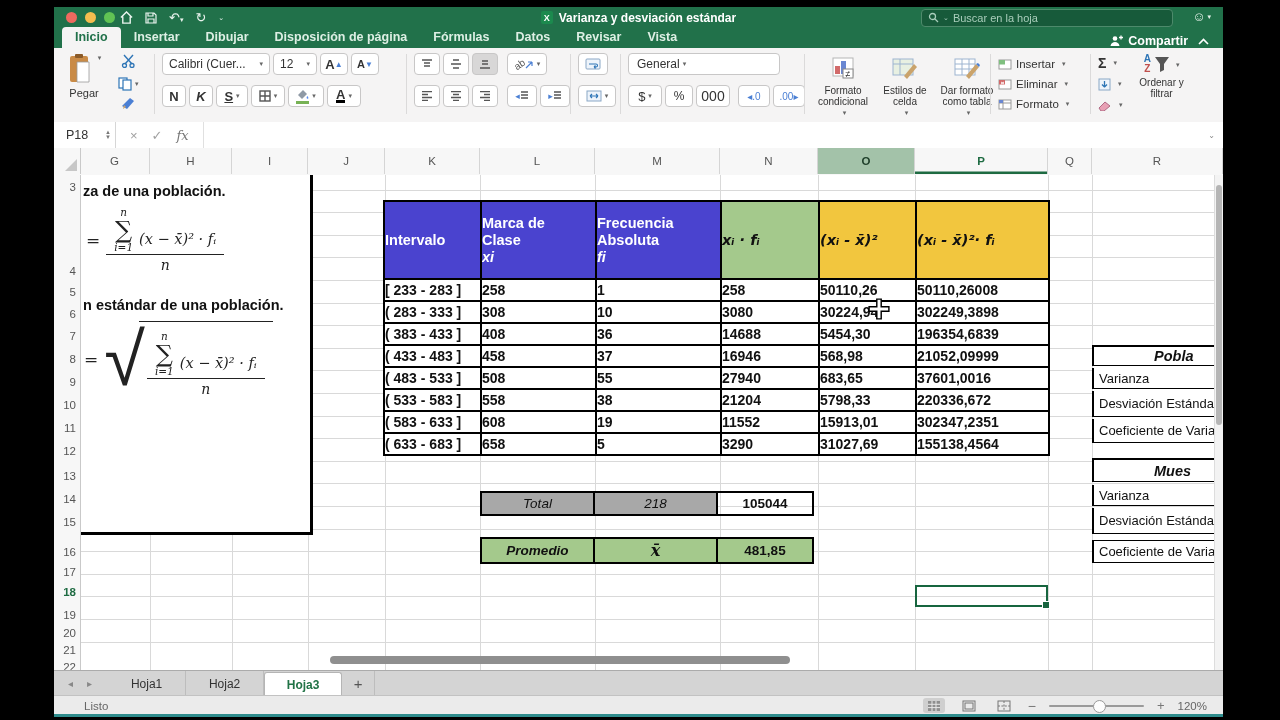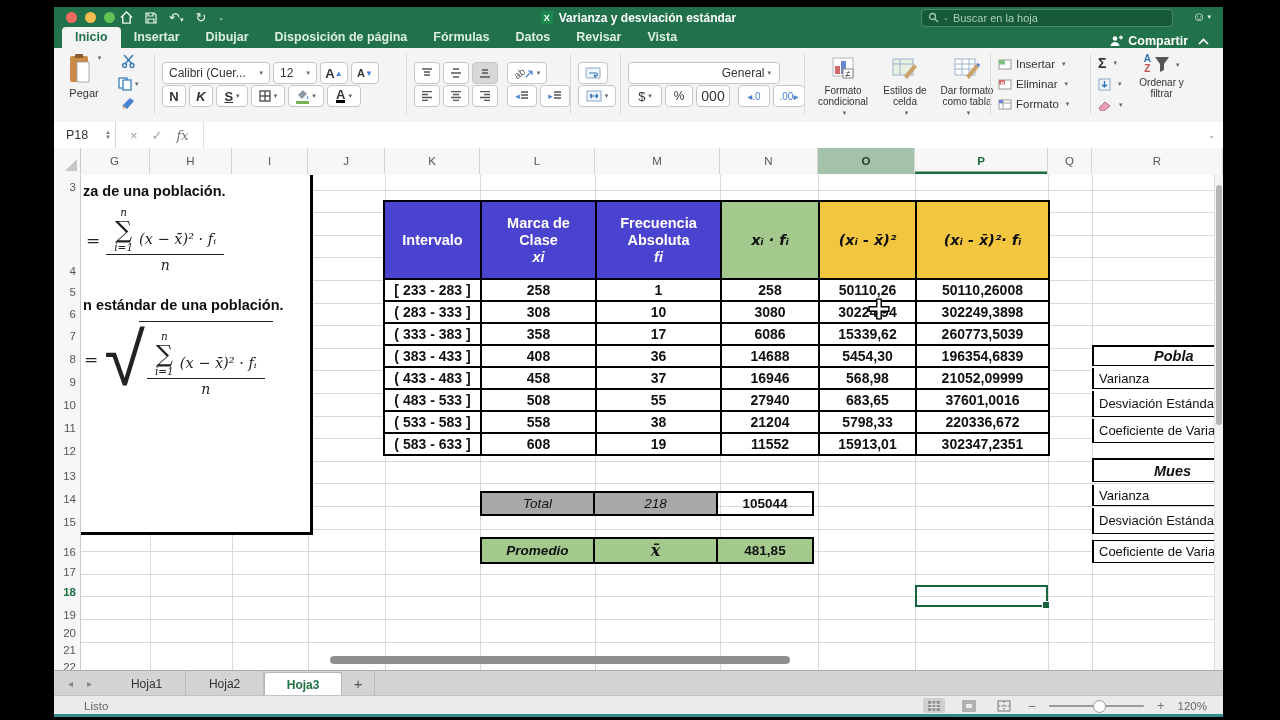--- a/index.html
+++ b/index.html
@@ -27,21 +27,21 @@
   .tab-right{margin-left:auto;display:flex;align-items:center;gap:10px;padding-right:14px;color:#fff}
   .share{display:flex;align-items:center;gap:5px;font-size:12.5px;font-weight:bold}
 
   
   .ribbon{position:absolute;left:0;top:41px;width:100%;height:74px;background:#f5f4f4;border-bottom:1px solid #c9c8c8}
   .ribbon .sep{position:absolute;top:6px;bottom:8px;width:1px;background:#dbdada}
   .grp{position:absolute;top:4px}
   .btn{background:#fff;border:1px solid #c8c7c7;border-radius:4px;color:#333;font-size:12px;
        display:inline-flex;align-items:center;justify-content:center;box-sizing:border-box;height:22px}
   .btn.sel{background:#d8d7d7}
-  .row1{position:absolute;top:10px;display:flex;gap:3px}
+  .row1{position:absolute;top:1px;display:flex;gap:3px}
   .row2{position:absolute;top:33px;display:flex;gap:3px}
   .dd{font-size:7px;color:#666;margin-left:3px}
   .glyph{font-weight:bold;font-size:13px}
   .pegar{display:flex;flex-direction:column;align-items:center;width:52px}
   .pegar .lbl{font-size:11px;color:#333;margin-top:3px}
   .clipcol{display:flex;flex-direction:column;gap:5px;align-items:center;justify-content:center}
   .bigbtn{display:flex;flex-direction:column;align-items:center;width:62px;color:#333;font-size:10px;text-align:center;line-height:11px}
   .bigbtn .ic{margin-bottom:3px}
   .cellrow{display:flex;align-items:center;gap:4px;font-size:11.5px;color:#333;height:20px}
   .underA{display:inline-block;border-bottom:3px solid #000;line-height:11px}
@@ -85,21 +85,21 @@
   .fden{font-size:14px;padding-top:2px}
   .sstack{display:inline-flex;flex-direction:column;align-items:center;line-height:11px;margin-right:4px}
   .sstack .lim{font-size:10.5px}
   .sstack .sig{font-size:24px;font-style:normal;line-height:24px}
   .expr{font-size:14.5px;margin-left:2px;padding-bottom:6px}
   .rad{font-size:74px;font-weight:200;line-height:60px;font-family:"DejaVu Sans",sans-serif;font-style:normal;color:#222;margin-right:-6px}
   .radbody{border-top:1.8px solid #222;padding:3px 8px 0}
 
   
   table.data{position:absolute;left:329px;top:25px;border-collapse:collapse;z-index:3;table-layout:fixed}
-  table.data th,table.data td{border:2px solid #000;padding:0;text-align:center;overflow:hidden}
+  table.data th,table.data td{border:2px solid #000;padding:0;text-align:left;overflow:hidden}
   table.data th{height:76px;font-size:14.5px;line-height:17px}
   th.purple{background:#4a43cf;color:#fff}
   th.green{background:#a4c98c;color:#111}
   th.yellow{background:#f2c63e;color:#111}
   .mathhead{font-family:"DejaVu Sans",sans-serif;font-style:italic;font-weight:bold;font-size:16px}
   table.data td{height:20px;font-size:14px;font-weight:bold;color:#111;background:#fff}
   .itl{font-style:italic}
   .minirow{position:absolute;display:flex;z-index:3}
   .minirow .mc{box-sizing:border-box;border:2px solid #000;display:flex;align-items:center;justify-content:center;font-size:13.5px;color:#111}
   .gray{background:#a8a8a8;font-style:italic}
@@ -367,21 +367,21 @@
               <path d="M4 6h8M4 6l2-2M4 6l2 2M12 6l-2-2M12 6l-2 2" stroke="#2e75b6" fill="none" stroke-width="1.1"></path>
             </svg>
             <span class="dd">▾</span>
           </div>
         </div>
     </div>
     <div class="sep" style="left:566px"></div>
 
     <div class="grp" style="left:574px">
       <div class="row1">
-        <div class="btn" style="width:152px;justify-content:flex-end;padding:0 8px">
+        <div class="btn" style="width:152px;justify-content:flex-start;padding:0 8px">
             <span>General</span>
             <span class="dd">▾</span>
           </div>
       </div>
       <div class="row2">
         <div class="btn" style="width:34px">
             <span style="font-size:13px">$</span>
             <span class="dd">▾</span>
           </div>
         <div class="btn" style="width:28px">
@@ -656,28 +656,20 @@
             </tr>
             <tr>
               <td>( 283 - 333 ]</td>
               <td>308</td>
               <td>10</td>
               <td>3080</td>
               <td>30224,94</td>
               <td>302249,3898</td>
             </tr>
             <tr>
-              <td>( 333 - 383 ]</td>
-              <td>358</td>
-              <td>17</td>
-              <td>6086</td>
-              <td>15339,62</td>
-              <td>260773,5039</td>
-            </tr>
-            <tr>
               <td>( 383 - 433 ]</td>
               <td>408</td>
               <td>36</td>
               <td>14688</td>
               <td>5454,30</td>
               <td>196354,6839</td>
             </tr>
             <tr>
               <td>( 433 - 483 ]</td>
               <td>458</td>
@@ -702,20 +694,28 @@
               <td>5798,33</td>
               <td>220336,672</td>
             </tr>
             <tr>
               <td>( 583 - 633 ]</td>
               <td>608</td>
               <td>19</td>
               <td>11552</td>
               <td>15913,01</td>
               <td>302347,2351</td>
+            </tr>
+            <tr>
+              <td>( 633 - 683 ]</td>
+              <td>658</td>
+              <td>5</td>
+              <td>3290</td>
+              <td>31027,69</td>
+              <td>155138,4564</td>
             </tr>
           </tbody>
       </table>
 
       <div class="minirow" style="left:426px;top:316px">
         <div class="mc gray" style="width:115px;height:25px">Total</div>
         <div class="mc gray" style="width:125px;height:25px;margin-left:-2px">218</div>
         <div class="mc bold" style="width:98px;height:25px;margin-left:-2px">105044</div>
       </div>
 

